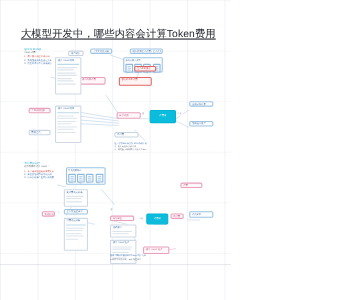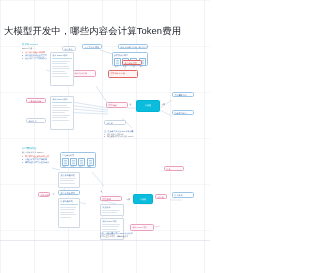--- a/index.html
+++ b/index.html
@@ -17,24 +17,25 @@
     background-image:
       linear-gradient(to right, rgba(170,180,200,.16) 1px, transparent 1px),
       linear-gradient(to bottom, rgba(170,180,200,.10) 1px, transparent 1px);
     background-size:34px 46px;
     pointer-events:none;
   }
   .hrule{position:absolute;left:0;right:0;height:1px;background:rgba(150,160,185,.22);}
 
   
   .title{
-    position:absolute;left:4px;top:25px;
+    position:absolute;left:19px;top:25px;
     font-size:9.4px;line-height:12px;color:#20242b;
     letter-spacing:.1px;white-space:nowrap;
     font-weight:400;
+    text-decoration:underline;
   }
 
   
   .node{
     position:absolute;box-sizing:border-box;
     border:0.6px solid #9cc4e4;background:#fbfdff;border-radius:1.5px;
     overflow:hidden;
   }
   .node .lbl{
     display:block;font-size:2.1px;line-height:3px;color:#4a6fa5;

